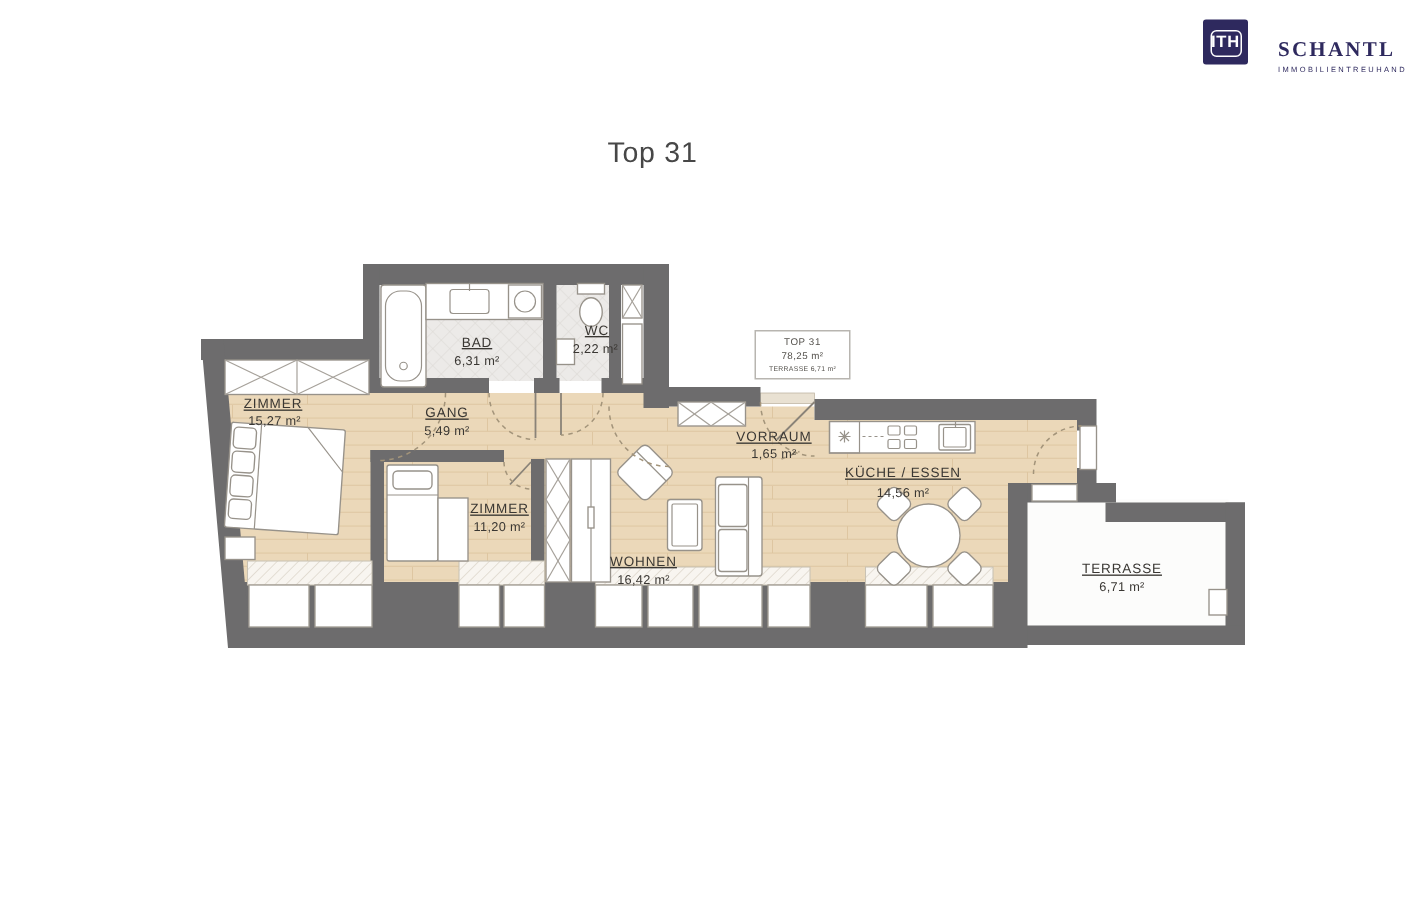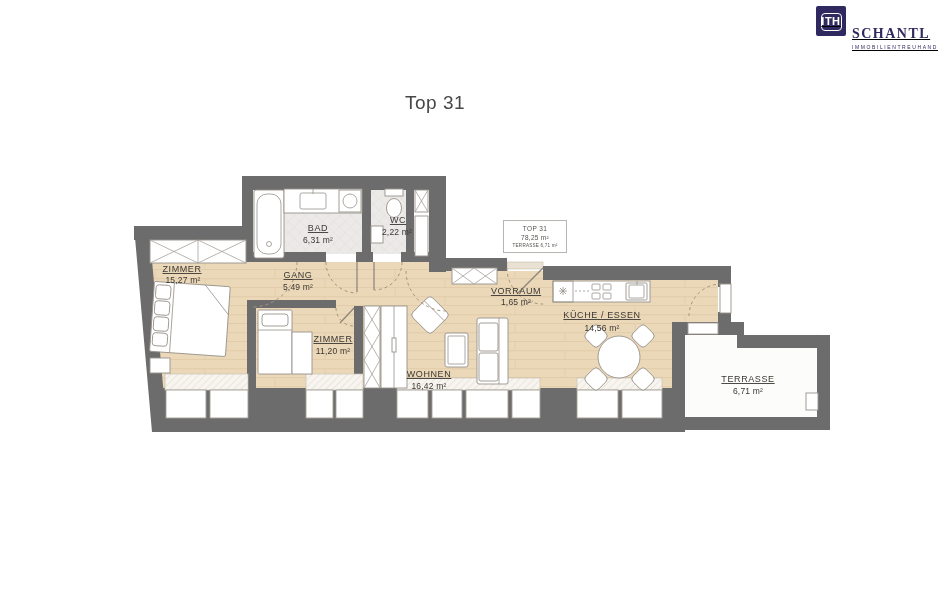--- a/index.html
+++ b/index.html
@@ -1,19 +1,19 @@
 <!DOCTYPE html>
 <html><head>
 <meta charset="utf-8">
 <style>
   html,body{margin:0;padding:0;background:#fff;}
   .page{position:relative;width:950px;height:604px;background:#ffffff;overflow:hidden;
         font-family:"Liberation Sans",sans-serif;}
   
-  .logo{position:absolute;top:6px;right:12px;display:flex;align-items:flex-start;gap:6px;text-decoration:underline;}
+  .logo{position:absolute;top:6px;right:12px;display:flex;align-items:center;gap:20px;}
   .logo-square{width:30px;height:30px;background:#2e295e;border-radius:2px;position:relative;
                display:flex;align-items:center;justify-content:center;}
   .logo-square .frame{position:absolute;left:5px;top:7px;width:19px;height:16px;
                border:1.2px solid #ffffff;border-radius:4px;}
   .logo-square .mono{position:relative;color:#ffffff;font-weight:bold;font-size:11px;
                letter-spacing:0.5px;font-family:"Liberation Sans",sans-serif;}
   .logo-text{display:flex;flex-direction:column;padding-top:4px;}
   .logo-company{color:#2e295e;font-family:"Liberation Serif",serif;font-weight:bold;
                font-size:14px;letter-spacing:1.5px;line-height:14px;margin-top:17px;}
   .logo-tagline{color:#2e295e;font-size:5px;letter-spacing:1.6px;margin-top:3px;}

